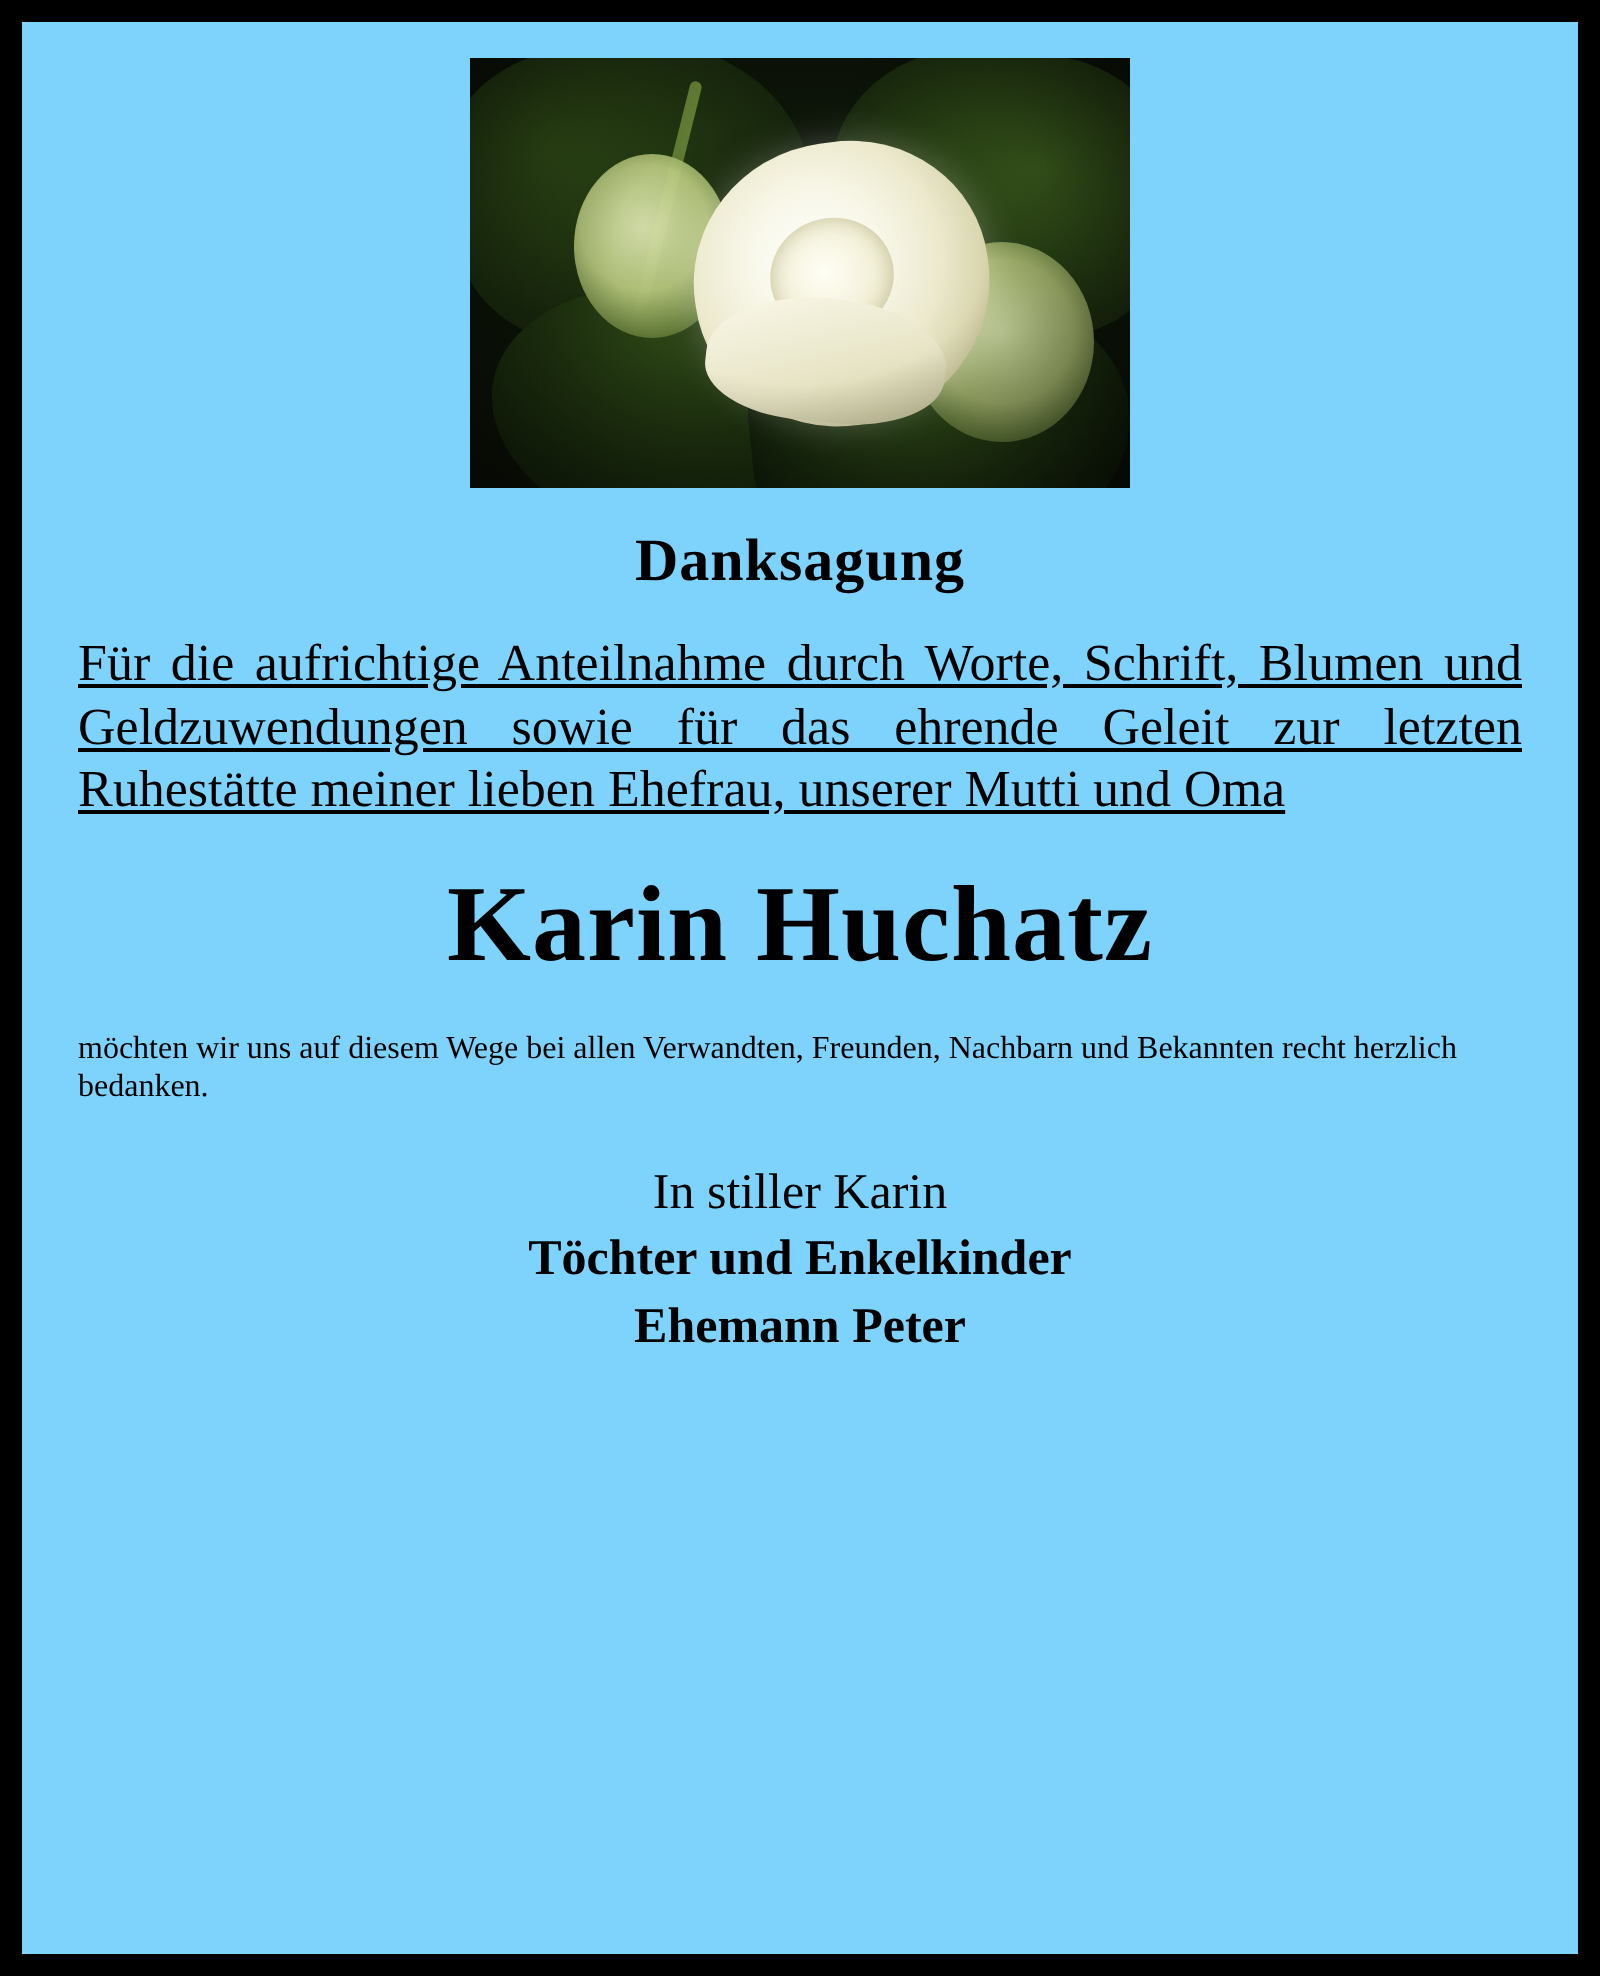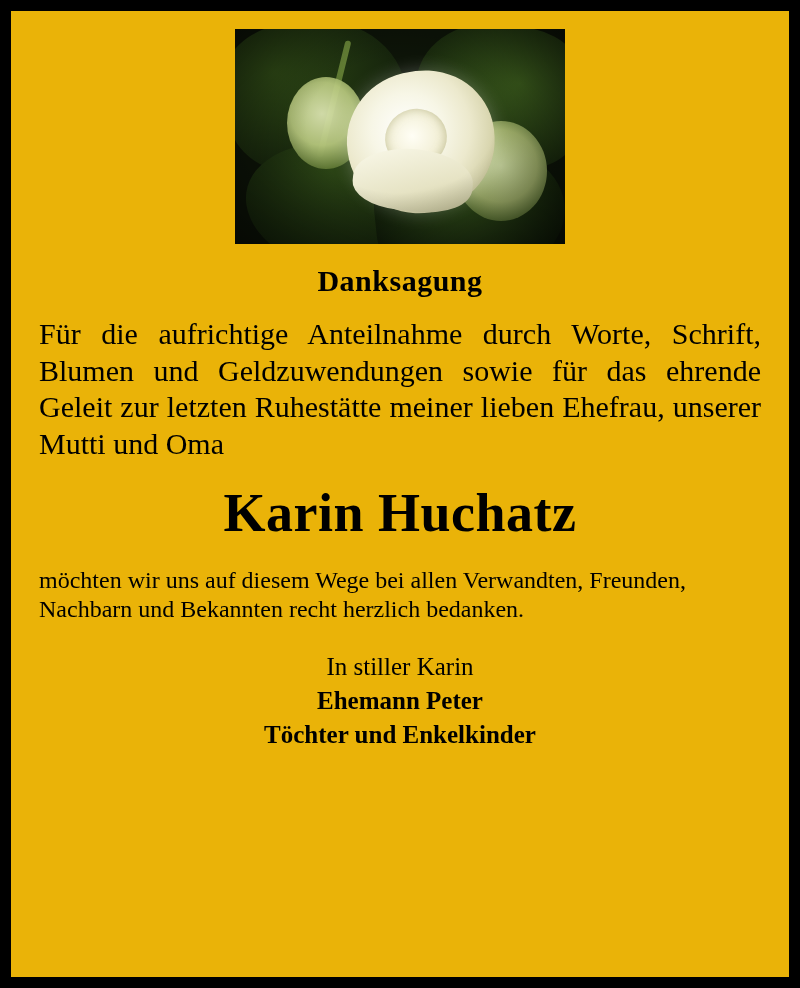--- a/index.html
+++ b/index.html
@@ -11,21 +11,21 @@
     width: 800px;
     height: 988px;
     font-family: "Liberation Serif", serif;
     color: #000000;
   }
   .notice {
     box-sizing: border-box;
     width: 800px;
     height: 988px;
     border: 11px solid #000000;
-    background: #eab308;
+    background: #7dd3fc;
     padding: 10px 28px 10px 28px;
     display: flex;
     flex-direction: column;
     align-items: center;
   }
   .photo {
     width: 330px;
     height: 215px;
     margin-top: 8px;
     margin-bottom: 14px;
@@ -124,39 +124,40 @@
 
   .heading {
     font-size: 30px;
     font-weight: bold;
     letter-spacing: 0.5px;
     margin: 6px 0 18px 0;
     text-align: center;
   }
   .para {
     width: 100%;
-    font-size: 30px;
+    font-size: 26px;
     line-height: 1.22;
     text-align: justify;
     text-justify: inter-word;
+    text-decoration: underline;
   }
   .name {
     font-size: 54px;
     font-weight: bold;
     text-align: left;
     margin: 22px 0 22px 0;
     letter-spacing: 0.5px;
     line-height: 1.1;
   }
   .block-2 {
     width: 100%;
   }
   .block-2 p {
     margin: 0;
-    font-size: 24px;
+    font-size: 16px;
     line-height: 1.22;
     text-align: justify;
     text-justify: inter-word;
   }
   .block-2 p.ragged {
     text-align: left;
   }
   .closing {
     margin-top: 26px;
     text-align: center;
@@ -202,18 +203,18 @@
   <div class="para">Für die aufrichtige Anteilnahme durch Worte, Schrift, Blumen und Geldzuwendungen sowie für das ehrende Geleit zur letzten Ruhestätte meiner lieben Ehefrau, unserer Mutti und Oma</div>
 
   <div class="name">Karin Huchatz</div>
 
   <div class="block-2">
     <p class="ragged">möchten wir uns auf diesem Wege bei allen Verwandten, Freunden, Nachbarn und Bekannten recht herzlich bedanken.</p>
   </div>
 
   <div class="closing">
     <div class="line-plain">In stiller Karin</div>
+    <div class="line-bold">Töchter und Enkelkinder</div>
     <div class="line-bold">Ehemann Peter</div>
-    <div class="line-bold">Töchter und Enkelkinder</div>
   </div>
 
 
 </div>
 
 </body></html>

